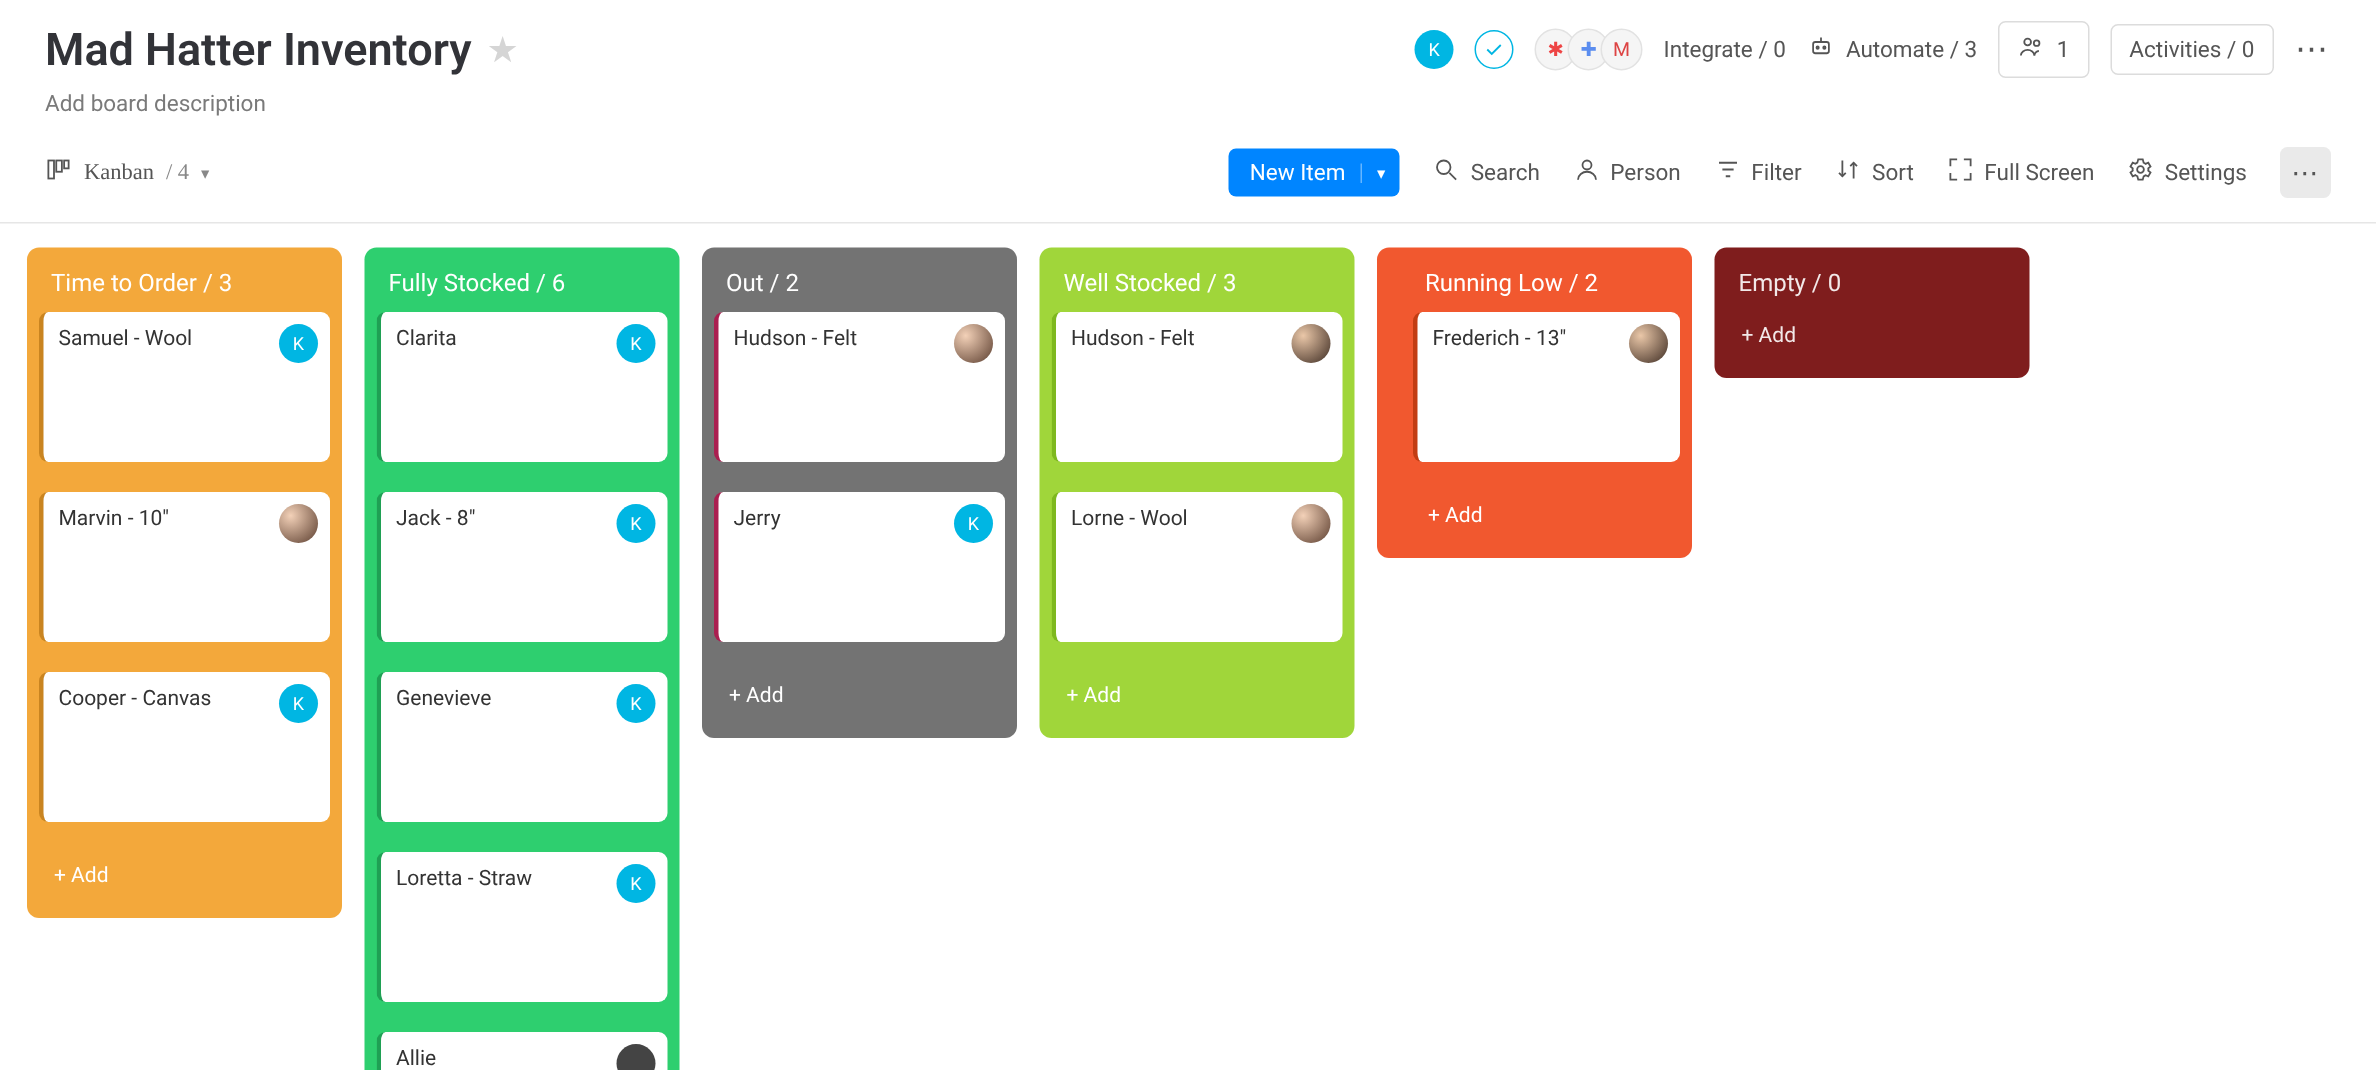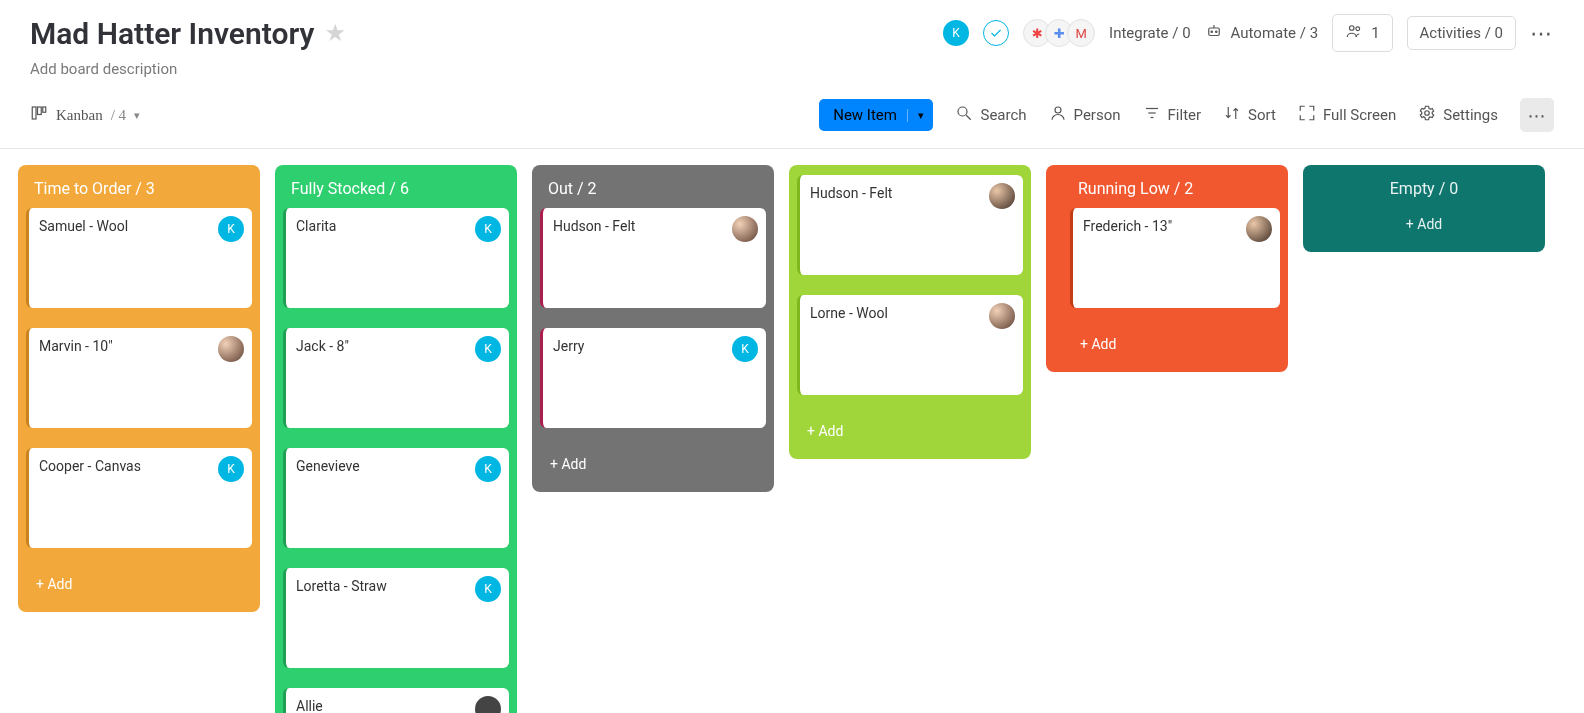--- a/index.html
+++ b/index.html
@@ -65,21 +65,21 @@
   }
   .tool {
     display: flex;
     align-items: center;
     gap: 7px;
     cursor: pointer;
     color: #555;
   }
   .new-item-btn {
     background: #0085ff;
-    color: #000000;
+    color: #ffffff;
     border-radius: 5px;
     padding: 7px 10px 7px 14px;
     display: flex;
     align-items: center;
     gap: 10px;
     cursor: pointer;
     font-size: 15px;
   }
   .new-item-btn .caret {
     border-left: 1px solid rgba(255,255,255,0.4);
@@ -141,31 +141,31 @@
   }
   .ic:first-child { margin-left:0; }
   
   .board {
     display: flex;
     gap: 15px;
     padding: 16px 18px 30px 18px;
     align-items: flex-start;
   }
   .column {
-    width: 242px;
+    width: 210px;
     border-radius: 8px;
     padding: 10px 8px 12px 8px;
     flex: 0 0 auto;
   }
   .col-orange { background: #f3a83b; }
   .col-green  { background: #2ecf6f; }
   .col-pink   { background: #737373; }
   .col-lime   { background: #a0d63a; }
   .col-red    { background: #f1582f; padding-left: 24px; }
-  .col-grey   { background: #0f766e; text-align: center; }
+  .col-grey   { background: #7f1d1d; }
   .col-title {
     color: #fff;
     font-size: 16px;
     padding: 4px 8px 10px 8px;
   }
   .card {
     background: #fff;
     border-radius: 6px;
     padding: 10px 10px;
     margin-bottom: 20px;
@@ -353,20 +353,21 @@
       <div class="card"><span>Loretta - Straw</span><span class="circle-avatar av-blue">K</span></div>
       <div class="card"><span>Allie</span><span class="circle-avatar av-dark"></span></div>
     </div>
     <div class="column col-pink">
       <div class="col-title">Out / 2</div>
       <div class="card"><span>Hudson - Felt</span><span class="circle-avatar av-photo1"></span></div>
       <div class="card"><span>Jerry</span><span class="circle-avatar av-blue">K</span></div>
       <div class="add-card">+ Add</div>
     </div>
     <div class="column col-lime">
+      <div class="col-title">Well Stocked / 3</div>
       <div class="card"><span>Hudson - Felt</span><span class="circle-avatar av-photo2"></span></div>
       <div class="card"><span>Lorne - Wool</span><span class="circle-avatar av-photo1"></span></div>
       <div class="add-card">+ Add</div>
     </div>
     <div class="column col-red">
       <div class="col-title">Running Low / 2</div>
       <div class="card"><span>Frederich - 13"</span><span class="circle-avatar av-photo2"></span></div>
       <div class="add-card">+ Add</div>
     </div>
     <div class="column col-grey">

